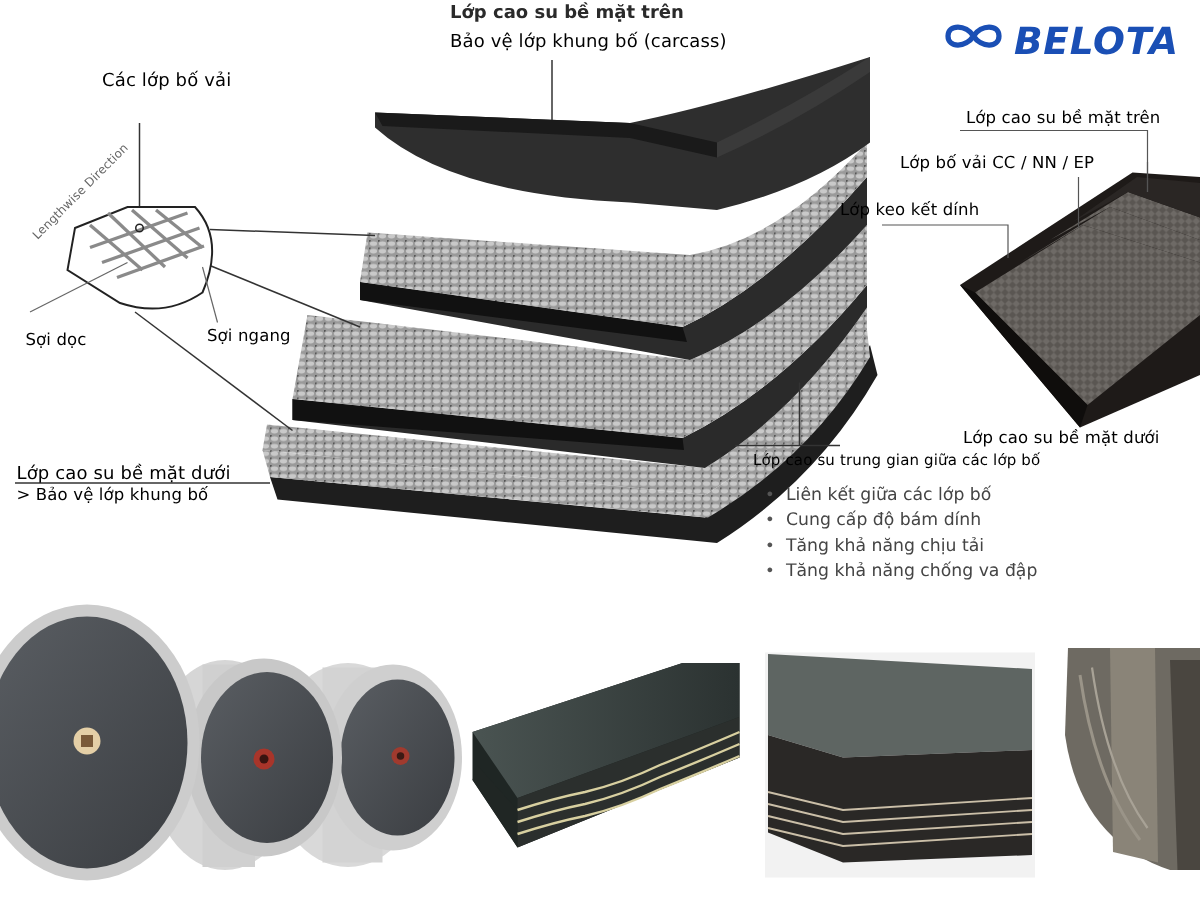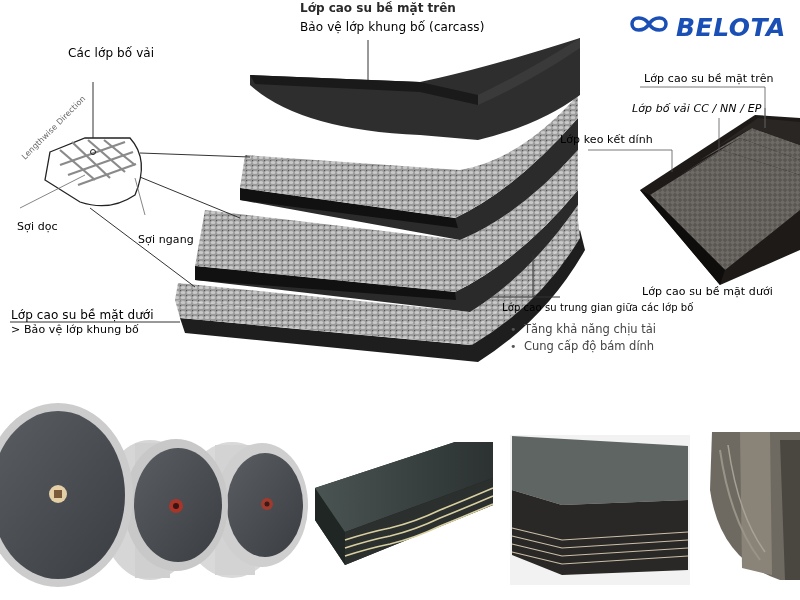--- a/index.html
+++ b/index.html
@@ -156,27 +156,29 @@
     <path d="M728 445 Q738 515 765 552" fill="none" stroke="#a8a296" stroke-width="1.5"></path>
   </g>
 </svg>
 
 <div class="title-bold" style="left:300px; top:1px;">Lớp cao su bề mặt trên</div>
 <div class="lbl" style="left:300px; top:20px;">Bảo vệ lớp khung bố (carcass)</div>
 
 <div class="lbl" style="left:57px; top:46px;margin-left:11px;">Các lớp bố vải</div>
 <div class="lbl" style="left:20px; top:155px; font-size:8px; color:#666; transform:rotate(-45deg); transform-origin:left top;">Lengthwise Direction</div>
 <div class="lbl small" style="left:17px; top:208px;margin-top:12px;">Sợi dọc</div>
-<div class="lbl small" style="left:138px; top:217px;margin-top:16px;">Sợi ngang</div>
+<div class="lbl small" style="left:138px; top:217px;">Sợi ngang</div>
 
 <div class="lbl" style="left:11px; top:308px;">Lớp cao su bề mặt dưới</div>
 <div class="lbl small" style="left:11px; top:323px;">&gt; Bảo vệ lớp khung bố</div>
 
 <div class="lbl" style="left:502px; top:302px; font-size:10px;">Lớp cao su trung gian giữa các lớp bố</div>
 <ul class="bullets">
+  <li>Liên kết giữa các lớp bố</li>
+  <li>Cung cấp độ bám dính</li>
   <li>Tăng khả năng chịu tải</li>
-  <li>Cung cấp độ bám dính</li>
+  <li>Tăng khả năng chống va đập</li>
 </ul>
 
 <div class="lbl small" style="left:644px; top:72px;">Lớp cao su bề mặt trên</div>
-<div class="lbl small" style="left:632px; top:102px;font-style:italic;">Lớp bố vải CC / NN / EP</div>
+<div class="lbl small" style="left:600px; top:102px;">Lớp bố vải CC / NN / EP</div>
 <div class="lbl small" style="left:560px; top:133px;">Lớp keo kết dính</div>
 <div class="lbl small" style="left:642px; top:285px;">Lớp cao su bề mặt dưới</div>
 
 </body></html>

